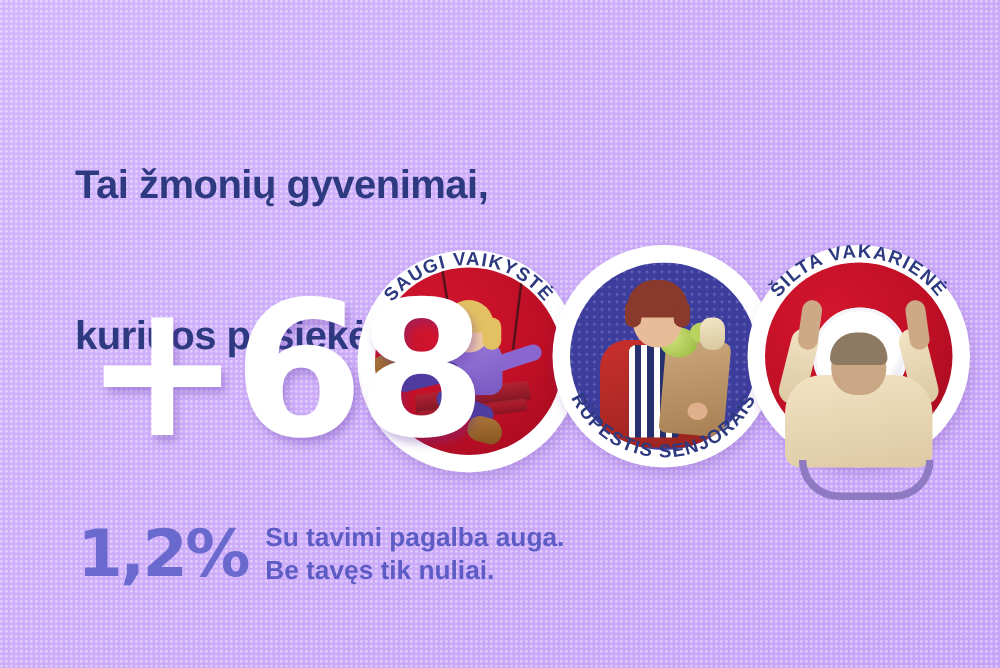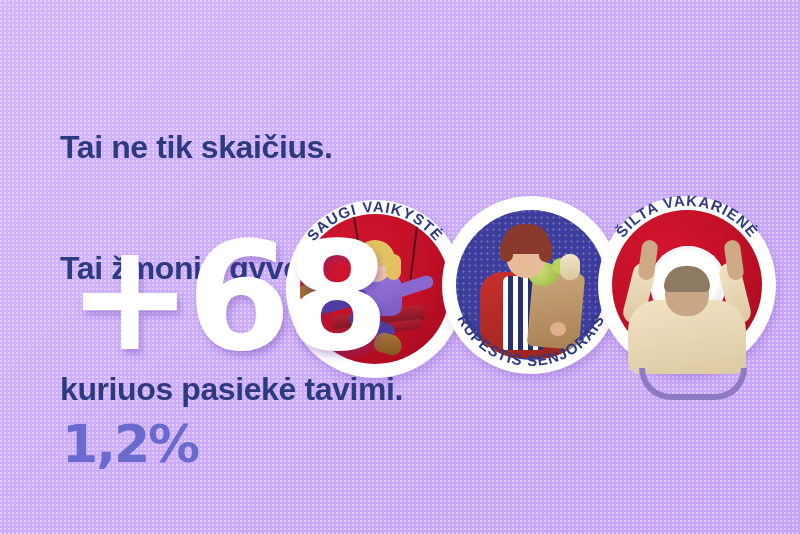--- a/index.html
+++ b/index.html
@@ -161,21 +161,20 @@
     line-height:1.24;
   }
   .foot-lines .ln{display:block;white-space:pre;}
 </style>
 </head>
 <body>
 
 <div class="stage">
 
   <h1 class="headline">
-    <span class="ln">Tai ne tik skaičius.</span>
     <span class="ln">Tai žmonių gyvenimai,</span>
     <span class="ln">kuriuos pasiekė tavimi.</span>
   </h1>
 
   <div class="bignum-wrap">
     <span class="bignum">+68</span>
   </div>
 
   <div class="circles">
 
@@ -252,15 +251,19 @@
         <text>
           <textPath href="#arcTop3" startOffset="50%" text-anchor="middle">ŠILTA VAKARIENĖ</textPath>
         </text>
       </svg>
     </div>
 
   </div>
 
   <div class="footer">
     <span class="pct">1,2%</span>
+    <span class="foot-lines">
+      <span class="ln">Su tavimi pagalba auga.</span>
+      <span class="ln">Be tavęs tik nuliai.</span>
+    </span>
   </div>
 
 </div>
 
 </body></html>

